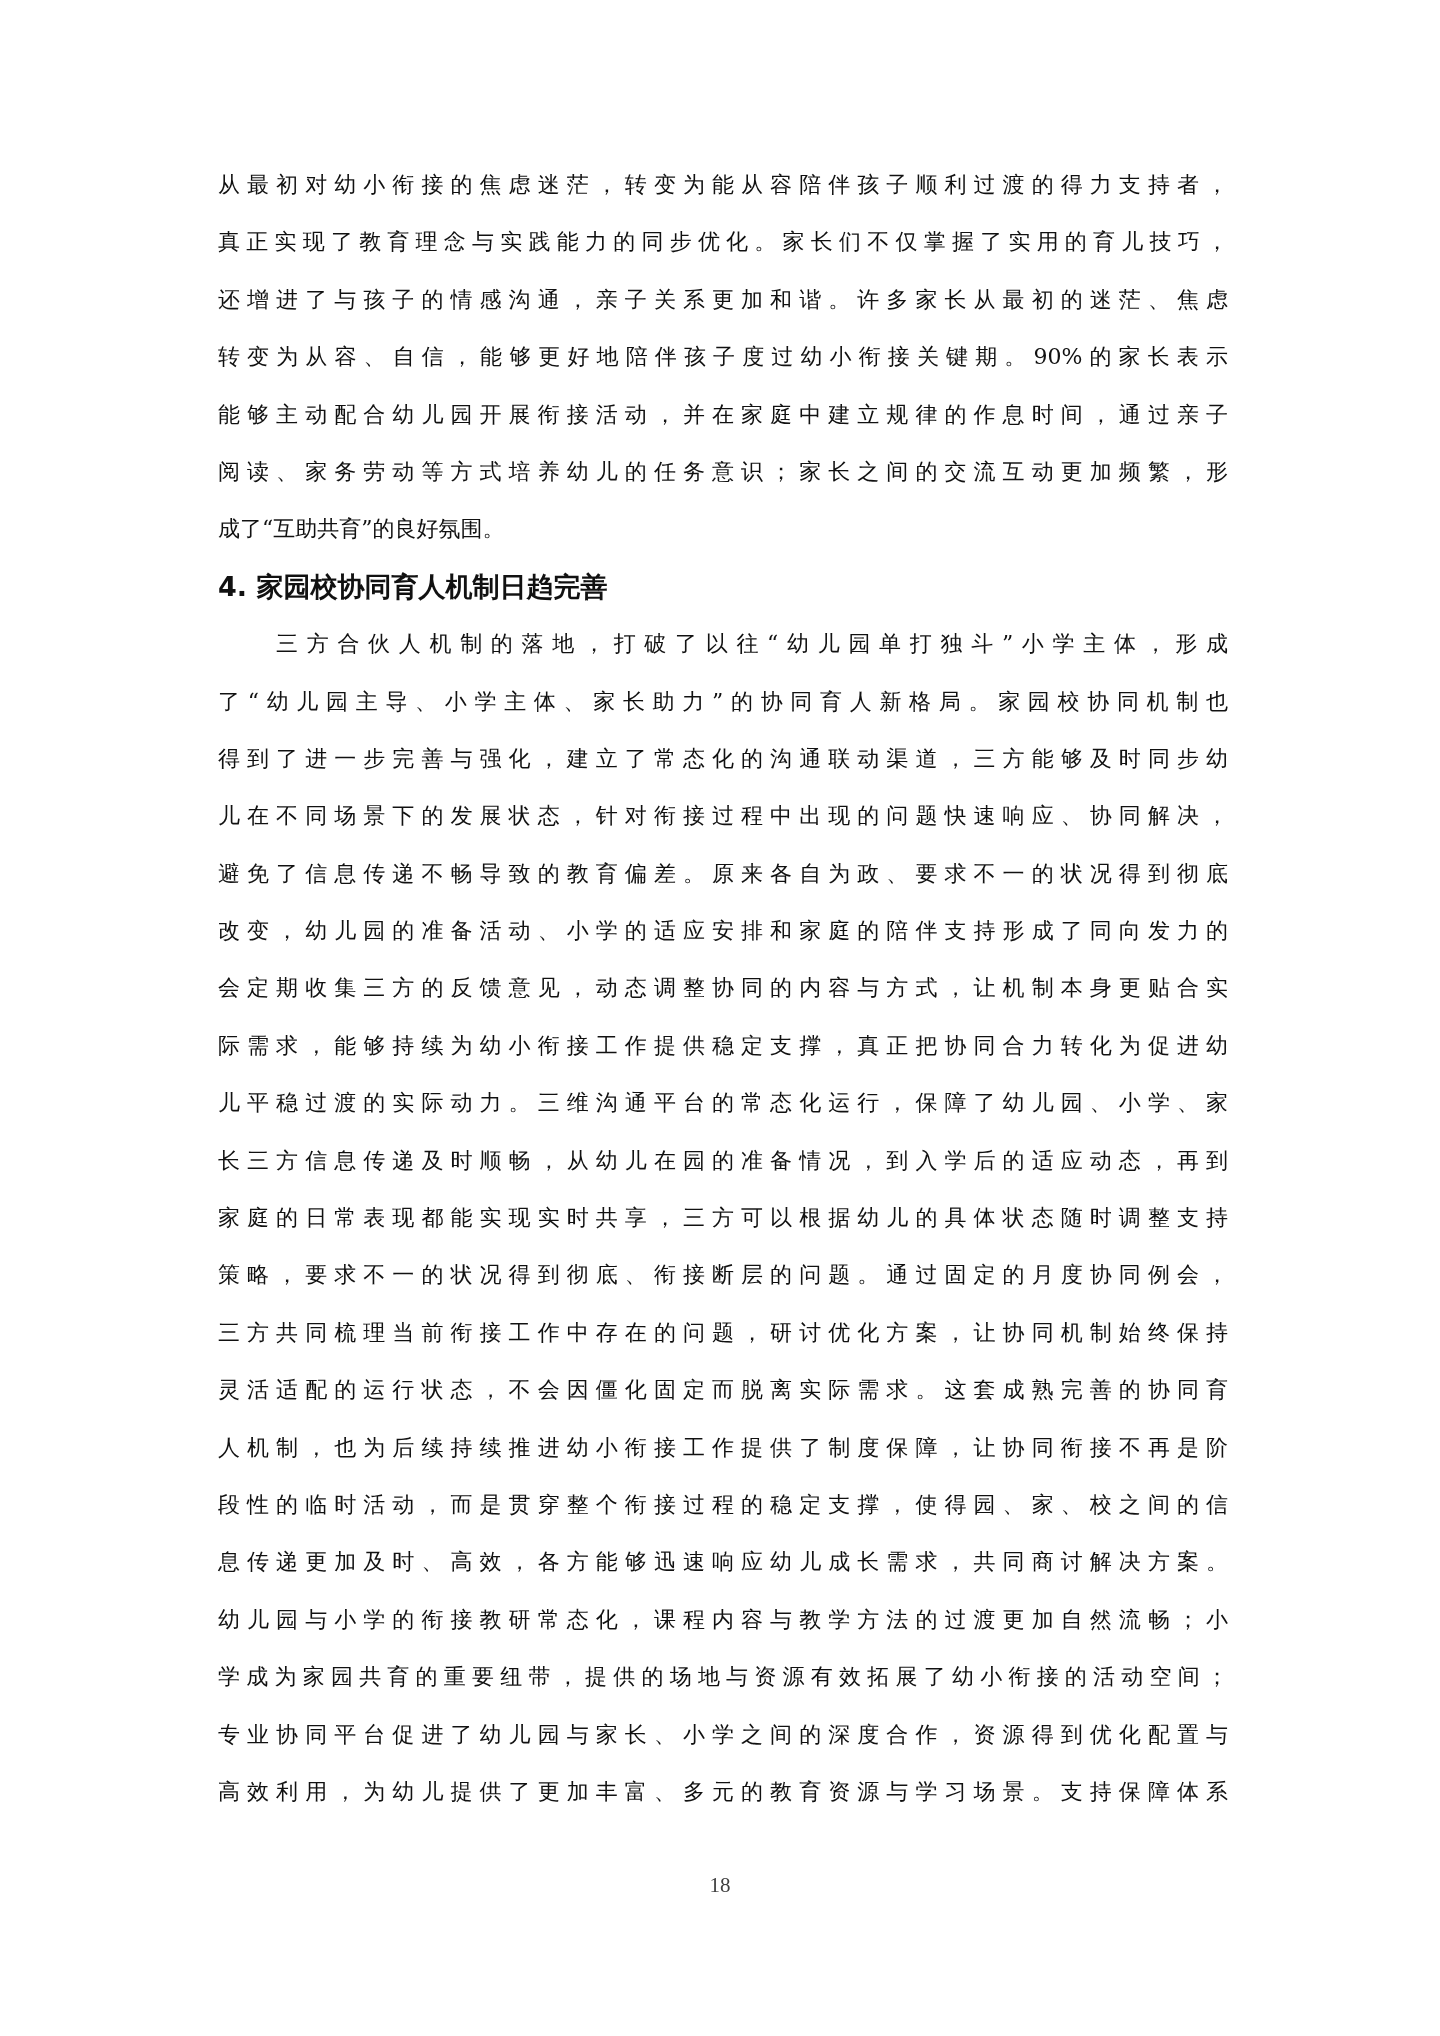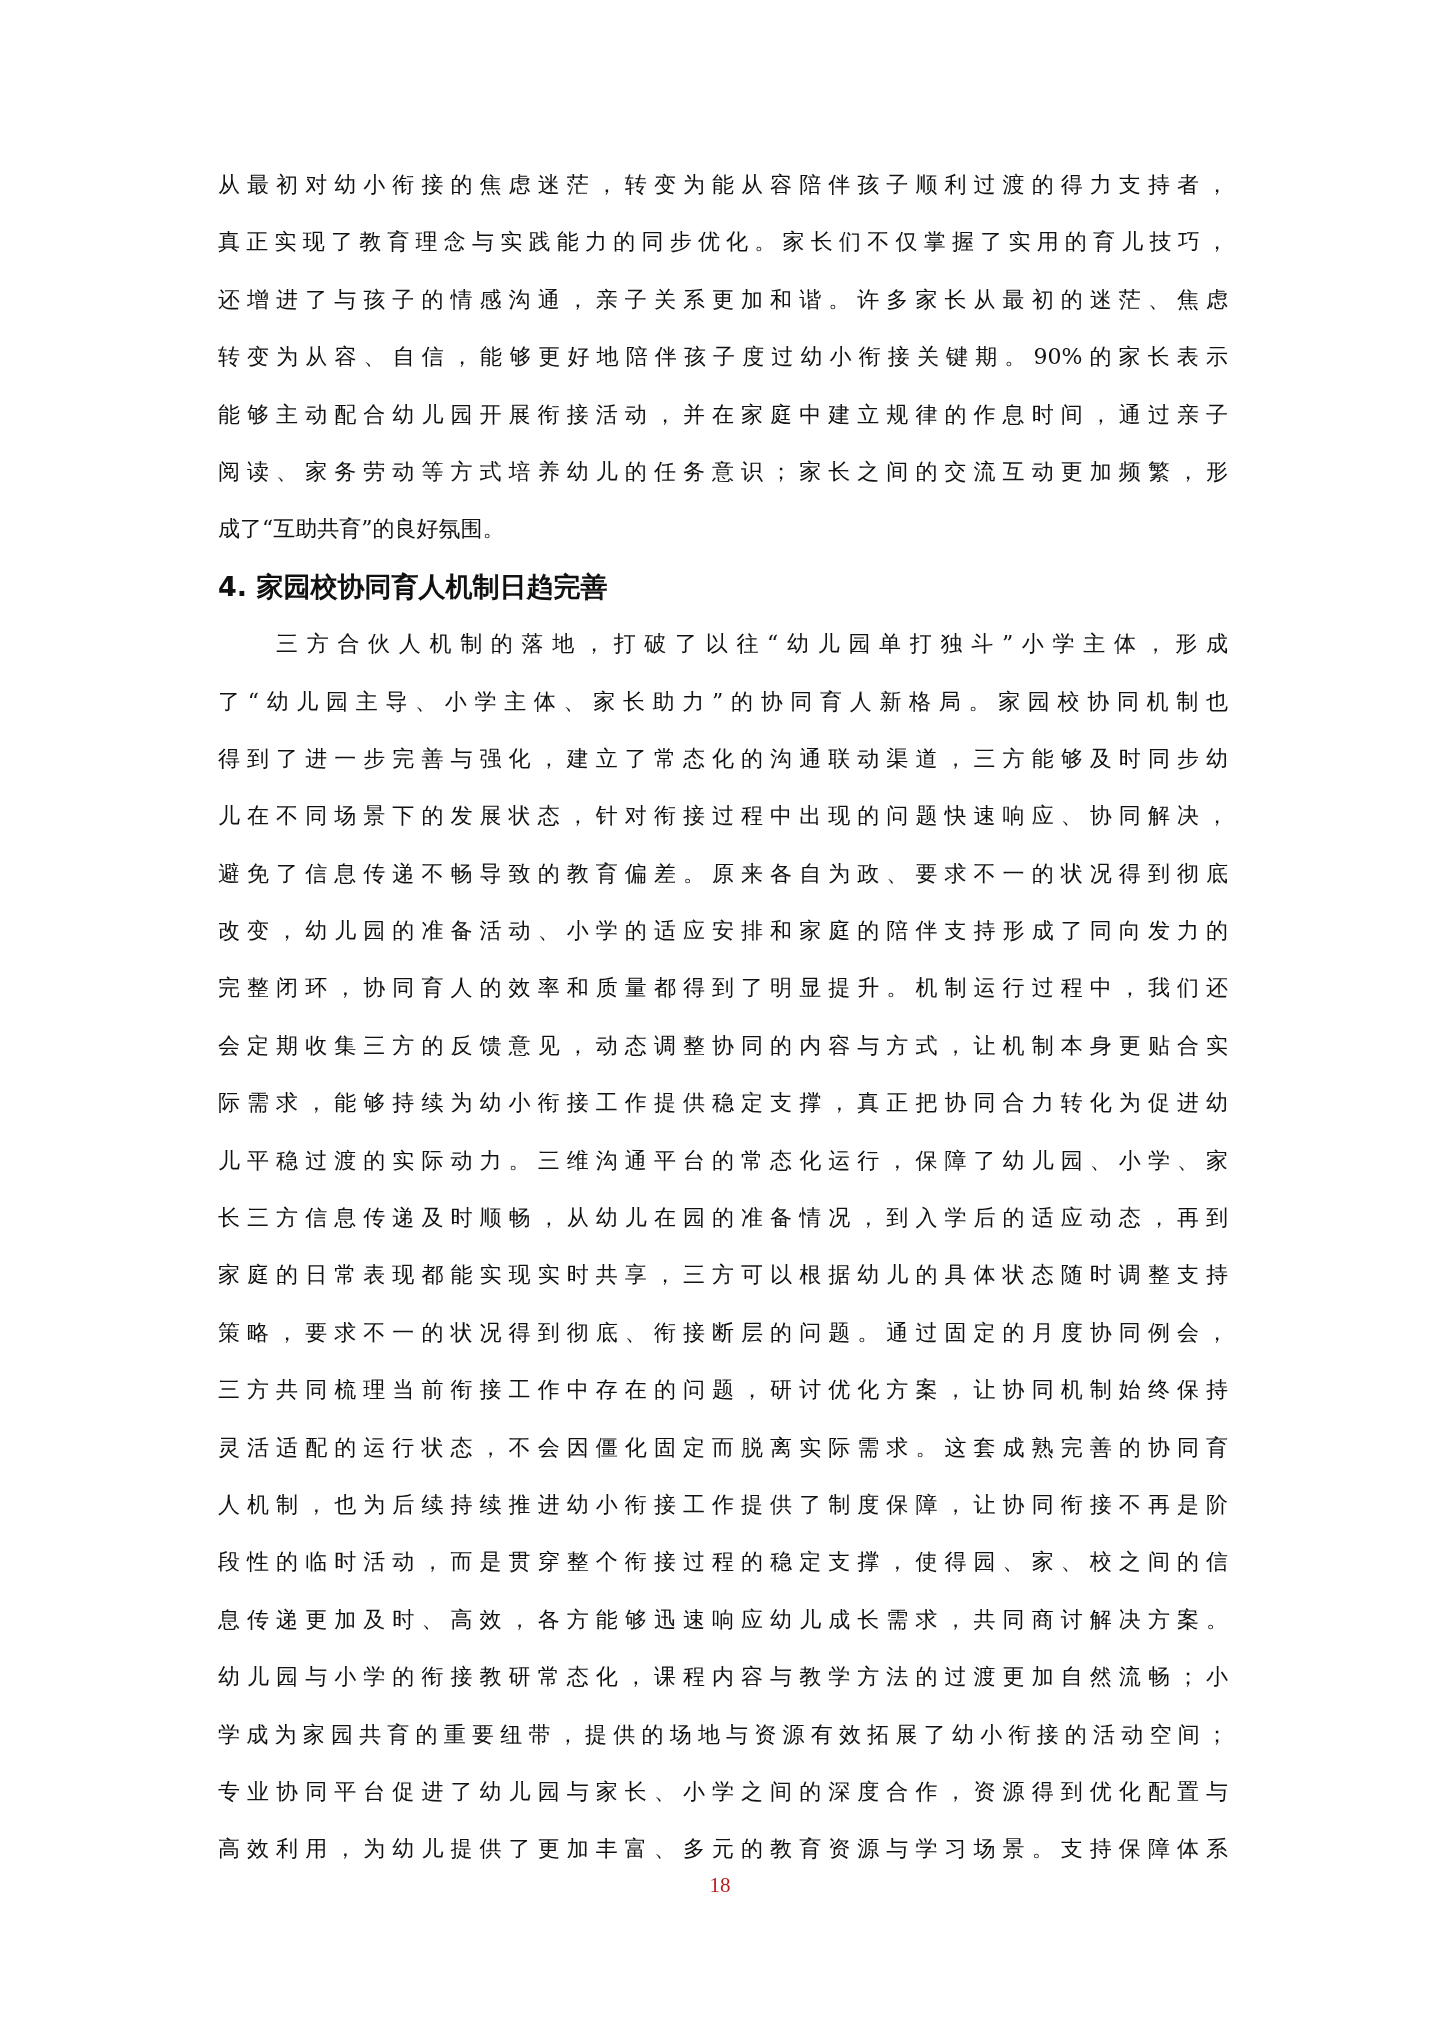--- a/index.html
+++ b/index.html
@@ -56,21 +56,21 @@
     color: #111111;
   }
   .page-number {
     position: absolute;
     left: 0;
     width: 1440px;
     top: 1873px;
     text-align: center;
     font-size: 21px;
     font-family: "Liberation Serif", "DejaVu Serif", serif;
-    color: #b91c1c;
+    color: #404040;
   }
 </style>
 </head>
 <body>
 
 <div class="page">
   <div class="body-text">
 
     <div>
       <span class="line">从最初对幼小衔接的焦虑迷茫，转变为能从容陪伴孩子顺利过渡的得力支持者，</span>
@@ -84,21 +84,20 @@
 
     <h2 class="heading" style="margin:0;">4. 家园校协同育人机制日趋完善</h2>
 
     <div>
       <span class="line indent">三方合伙人机制的落地，打破了以往“幼儿园单打独斗”小学主体，形成</span>
       <span class="line">了“幼儿园主导、小学主体、家长助力”的协同育人新格局。家园校协同机制也</span>
       <span class="line">得到了进一步完善与强化，建立了常态化的沟通联动渠道，三方能够及时同步幼</span>
       <span class="line">儿在不同场景下的发展状态，针对衔接过程中出现的问题快速响应、协同解决，</span>
       <span class="line">避免了信息传递不畅导致的教育偏差。原来各自为政、要求不一的状况得到彻底</span>
       <span class="line">改变，幼儿园的准备活动、小学的适应安排和家庭的陪伴支持形成了同向发力的</span>
-      <span class="line">完整闭环，协同育人的效率和质量都得到了明显提升。机制运行过程中，我们还</span>
       <span class="line">会定期收集三方的反馈意见，动态调整协同的内容与方式，让机制本身更贴合实</span>
       <span class="line">际需求，能够持续为幼小衔接工作提供稳定支撑，真正把协同合力转化为促进幼</span>
       <span class="line">儿平稳过渡的实际动力。三维沟通平台的常态化运行，保障了幼儿园、小学、家</span>
       <span class="line">长三方信息传递及时顺畅，从幼儿在园的准备情况，到入学后的适应动态，再到</span>
       <span class="line">家庭的日常表现都能实现实时共享，三方可以根据幼儿的具体状态随时调整支持</span>
       <span class="line">策略，要求不一的状况得到彻底、衔接断层的问题。通过固定的月度协同例会，</span>
       <span class="line">三方共同梳理当前衔接工作中存在的问题，研讨优化方案，让协同机制始终保持</span>
       <span class="line">灵活适配的运行状态，不会因僵化固定而脱离实际需求。这套成熟完善的协同育</span>
       <span class="line">人机制，也为后续持续推进幼小衔接工作提供了制度保障，让协同衔接不再是阶</span>
       <span class="line">段性的临时活动，而是贯穿整个衔接过程的稳定支撑，使得园、家、校之间的信</span>

